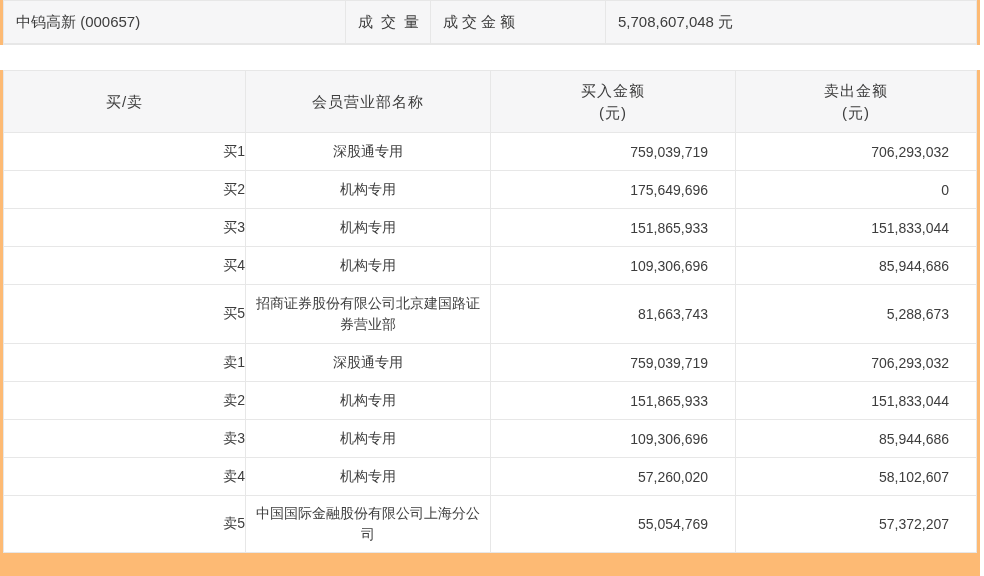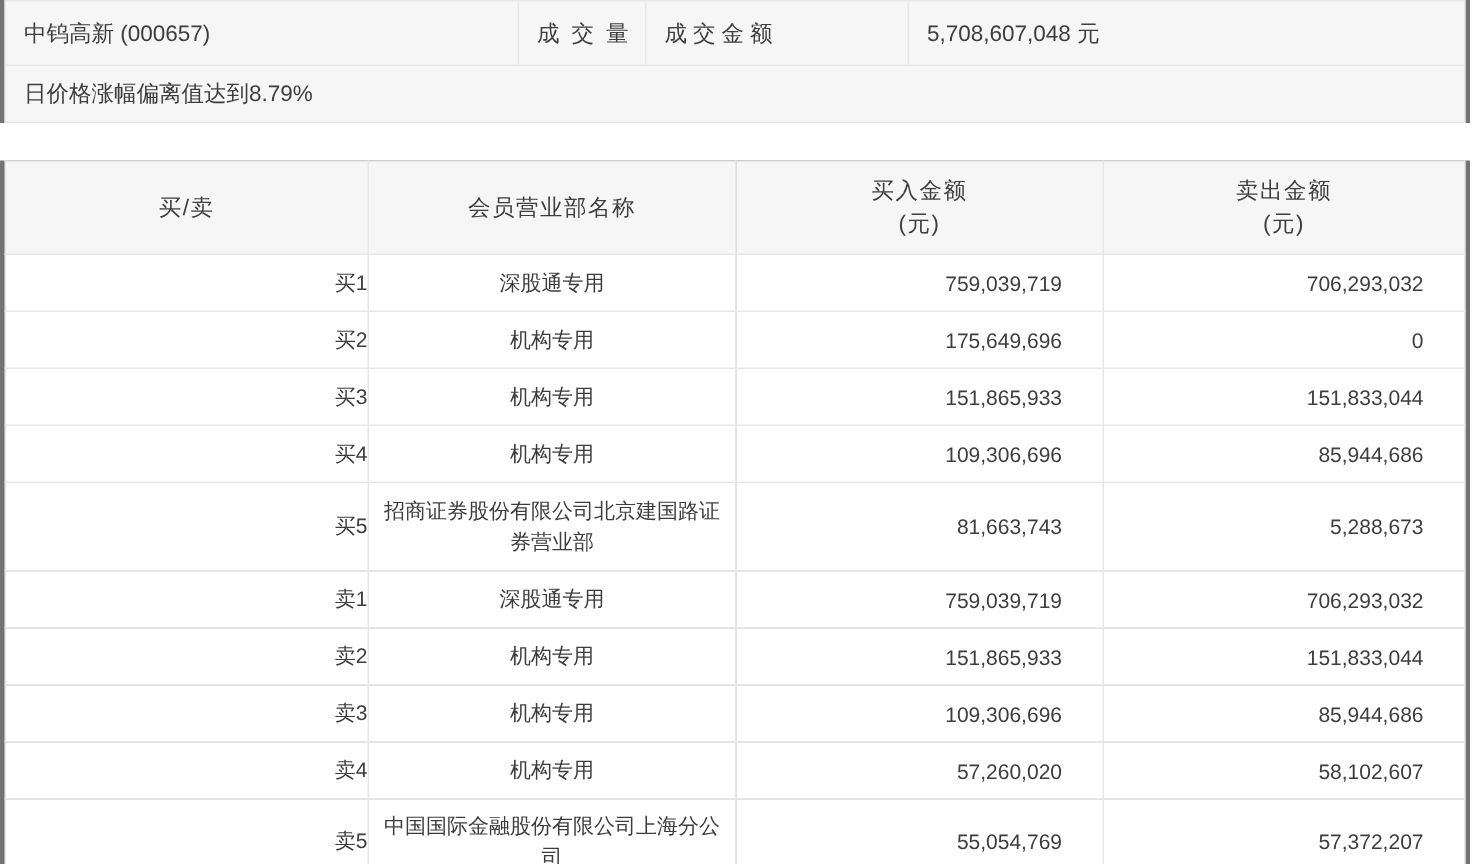--- a/index.html
+++ b/index.html
@@ -2,21 +2,21 @@
 <html><head>
 <meta charset="utf-8">
 <style>
   * { margin:0; padding:0; box-sizing:border-box; }
   html,body { width:984px; height:576px; background:#fff; overflow:hidden; }
   body {
     font-family:"Liberation Sans","DejaVu Sans",sans-serif;
     color:#3d3d3d;
     -webkit-font-smoothing:antialiased;
   }
-  .page { width:980px; height:576px; background:#737373; }
+  .page { width:980px; height:576px; background:#fdba74; }
 
   
   .top-table {
     margin-left:3px;
     width:974px;
     border:1px solid #e7e7e7;
     background:#f6f6f7;
     font-size:15px;
   }
   .top-row1 {
@@ -80,21 +80,20 @@
 
 <div class="page">
 
   <div class="top-table">
     <div class="top-row1">
       <div>中钨高新 (000657)</div>
       <div class="ls-wide">成交量</div>
       <div class="ls-med">成交金额</div>
       <div>5,708,607,048 元</div>
     </div>
-    <div class="top-row2">日价格涨幅偏离值达到8.79%</div>
   </div>
 
   <div class="gap"></div>
 
   <table class="main-table">
     <colgroup>
         <col class="c1">
         <col class="c2">
         <col class="c3">
         <col>

